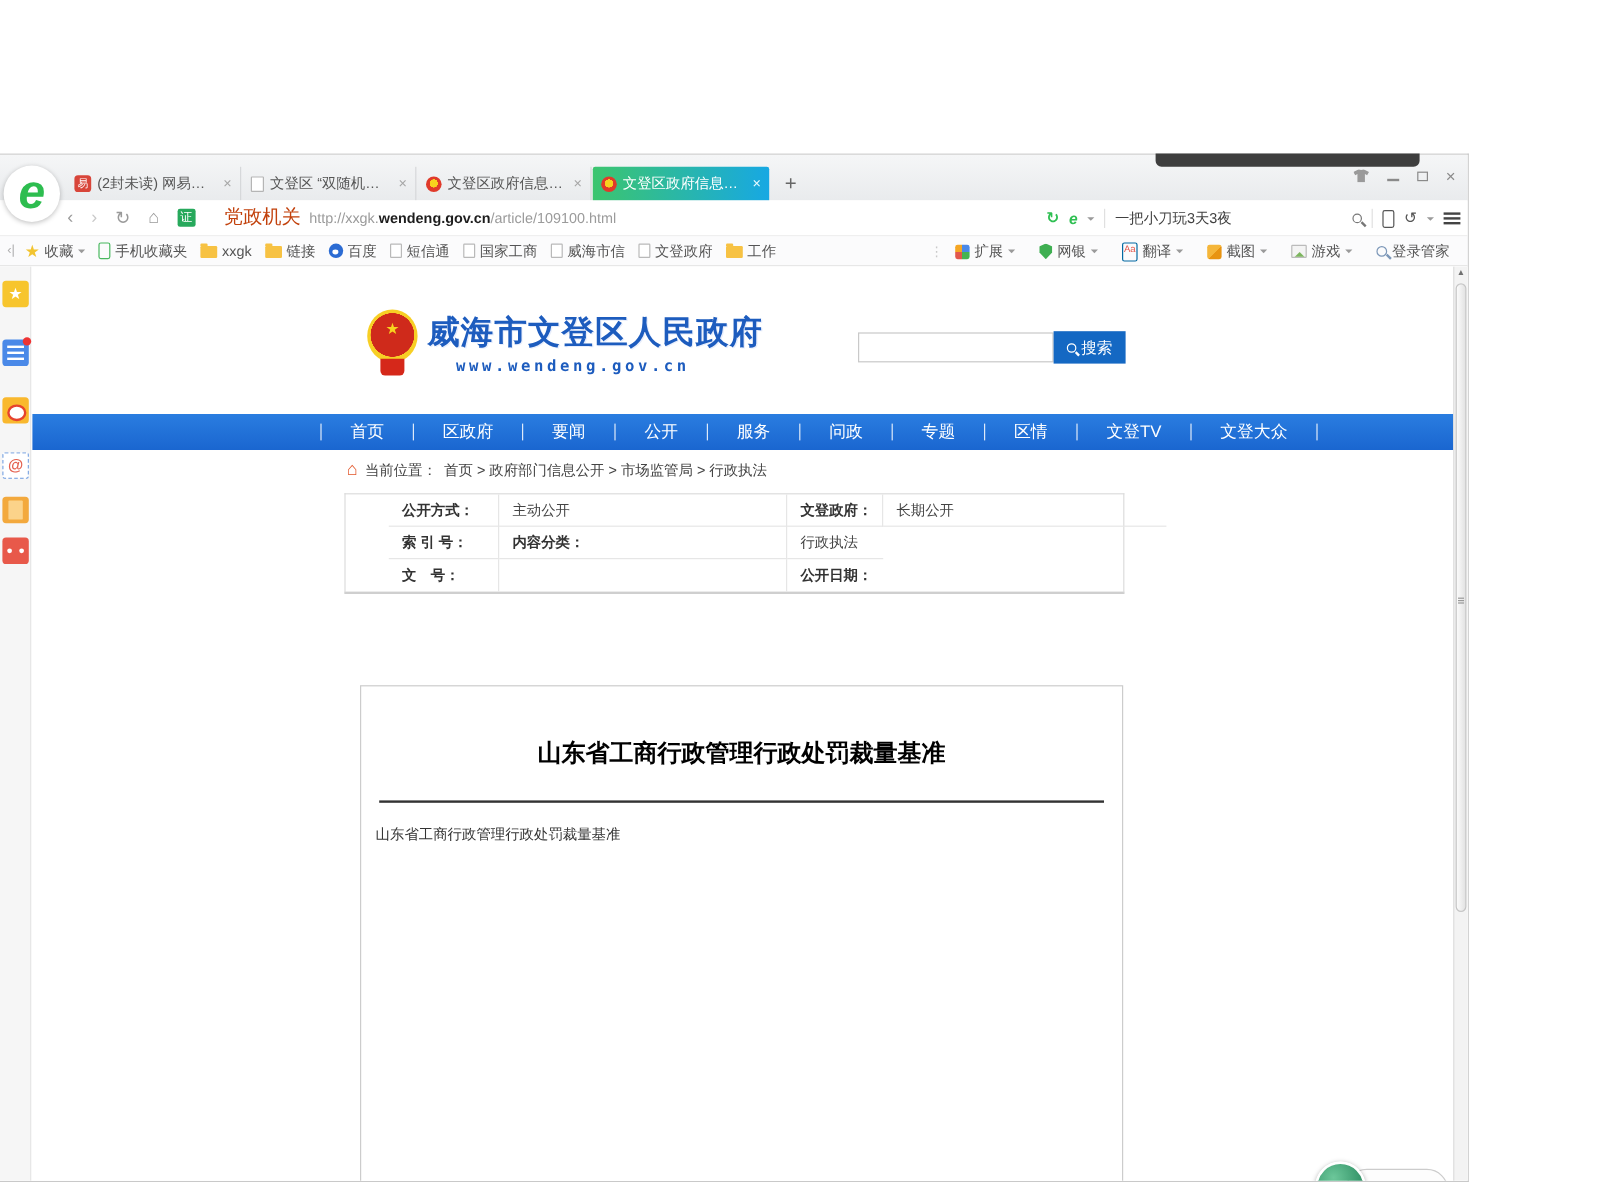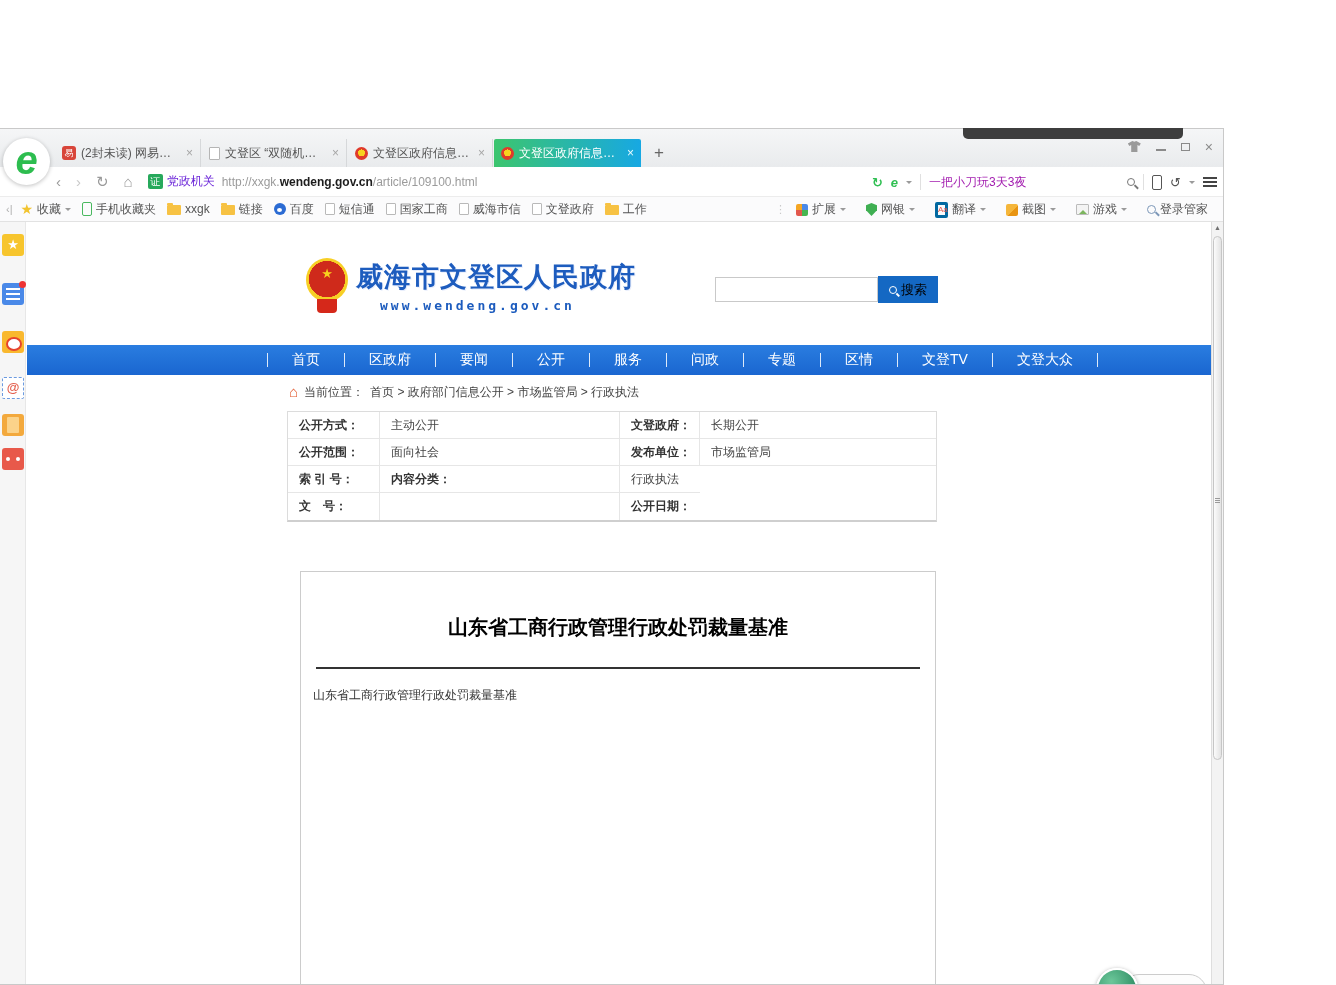--- a/index.html
+++ b/index.html
@@ -30,29 +30,29 @@
   .wc-skin { width:13px; height:11px; background:#9a9a9a; clip-path:polygon(35% 0,50% 6%,65% 0,100% 22%,88% 45%,74% 36%,74% 100%,26% 100%,26% 36%,12% 45%,0 22%); }
   .wc-min { width:10px; height:2px; background:#8a8a8a; margin-top:6px; }
   .wc-max { width:9px; height:8px; border:1px solid #8a8a8a; }
   .wc-close { color:#8a8a8a; font-size:14px; line-height:10px; }
 
   .toolbar { position:relative; height:30px; background:#fff; border-bottom:1px solid #ececec; display:flex; align-items:center; padding-left:56px; }
   .navg { color:#9a9a9a; font-size:15px; margin-right:15px; }
   .navg.dis { color:#c9c9c9; }
   .sitebadge { display:flex; align-items:center; gap:4px; margin-right:7px; }
   .badge-sq { width:15px; height:15px; background:#27a95c; border-radius:2px; color:#fff; font-size:10px; line-height:15px; text-align:center; }
-  .badge-tx { font-size:12px; color:#6d28d9; }
+  .badge-tx { font-size:16px; color:#c2410c;margin-left:20px; }
   .urltx { font-size:12px; color:#9b9b9b; }
   .urltx b { color:#1d1d1d; }
   .tool-right { position:absolute; right:6px; top:0; height:30px; display:flex; align-items:center; gap:8px; }
   .g-refresh { color:#2fbf52; font-size:13px; font-weight:bold; }
   .g-e { color:#2fbf52; font-size:13px; font-weight:bold; font-style:italic; }
   .caret { width:0; height:0; border:3px solid transparent; border-top-color:#9a9a9a; margin-top:3px; }
   .vdiv { width:1px; height:16px; background:#e0e0e0; }
-  .omnibox { width:190px; border:none; outline:none; font-size:12px; color:#a21caf; font-family:inherit; }
+  .omnibox { width:190px; border:none; outline:none; font-size:12px; color:#404040; font-family:inherit; }
   .magnifier { position:relative; width:8px; height:8px; border:1.5px solid #777; border-radius:50%; }
   .magnifier::after { content:""; position:absolute; left:6px; top:7px; width:5px; height:1.5px; background:#777; transform:rotate(45deg); }
   .ic-phone { width:10px; height:15px; border:1.5px solid #555; border-radius:2px; }
   .undo { color:#555; font-size:13px; }
   .hamb { width:14px; height:10px; border-top:2px solid #444; border-bottom:2px solid #444; position:relative; }
   .hamb::after { content:""; position:absolute; left:0; top:2px; width:14px; height:2px; background:#444; }
 
   .bookmarks { position:relative; height:25px; background:#fbfbfc; border-bottom:1px solid #e2e2e2; display:flex; align-items:center; padding:0 6px; font-size:12px; color:#555; }
   .bm { display:flex; align-items:center; gap:4px; margin-right:11px; white-space:nowrap; }
   .collapse { color:#b0b0b0; margin-right:8px; font-size:11px; }
@@ -60,21 +60,21 @@
   .ic-phone-g { width:10px; height:14px; border:1.5px solid #49b85f; border-radius:2px; }
   .ic-folder { position:relative; width:14px; height:10px; background:#f7c243; border-radius:1px; margin-top:2px; }
   .ic-folder::before { content:""; position:absolute; left:0; top:-2px; width:6px; height:2px; background:#f7c243; border-radius:1px 1px 0 0; }
   .ic-paw { position:relative; width:12px; height:12px; background:#2b6bd3; border-radius:50%; }
   .ic-paw::after { content:""; position:absolute; left:3.5px; top:5px; width:5px; height:4px; background:#fff; border-radius:50%; }
   .ic-page { width:10px; height:12px; background:#fff; border:1px solid #b9b9b9; border-radius:1px; }
   .bm-right { position:absolute; right:4px; top:0; height:25px; display:flex; align-items:center; gap:9px; }
   .dots { color:#c9c9c9; font-size:11px; letter-spacing:1px; }
   .ic-ext { width:12px; height:12px; border-radius:2px; background:conic-gradient(#4a89e8 0 25%, #46b450 0 50%, #e2574c 0 75%, #f5a623 0); }
   .ic-shield { width:11px; height:13px; background:#3faf52; clip-path:polygon(50% 0,100% 18%,100% 55%,50% 100%,0 55%,0 18%); }
-  .ic-aa { width:13px; height:16px; border:3px solid #0369a1; border-radius:2px; color:#e2574c; font-size:8px; line-height:10px; text-align:center; }
+  .ic-aa { width:13px; height:16px; border:1px solid #0369a1; border-radius:2px; color:#e2574c; font-size:8px; line-height:10px; text-align:center; }
   .ic-snip { width:12px; height:12px; border-radius:2px; background:linear-gradient(135deg,#f5b63a 0 55%, #e89412 55% 100%); }
   .ic-pic { position:relative; width:13px; height:11px; border:1px solid #bbb; border-radius:1px; background:#f4f4f4; overflow:hidden; }
   .ic-pic::after { content:""; position:absolute; left:1px; bottom:-1px; width:0; height:0; border:5px solid transparent; border-bottom-color:#7cb55e; }
   .ic-key { width:9px; height:9px; border:1.5px solid #7c97b8; border-radius:50%; position:relative; }
   .ic-key::after { content:""; position:absolute; left:7px; top:7px; width:5px; height:1.5px; background:#7c97b8; transform:rotate(45deg); }
 
   
   .content { position:relative; height:762px; background:#fff; overflow:hidden; }
   .side-rail { position:absolute; left:0; top:0; width:26px; height:100%; background:#f6f6f6; border-right:1px solid #e7e7e7; z-index:5; }
   .rail-ic { position:absolute; left:2px; width:22px; height:22px; border-radius:3px; }
@@ -93,32 +93,32 @@
   .viewport { position:absolute; left:27px; top:0; width:1185px; height:100%; background:#fff; }
 
   .emblem { position:absolute; left:279px; top:36px; width:42px; height:56px; }
   .emblem .disc { position:absolute; left:0; top:0; width:42px; height:44px; border-radius:50%;
       background:radial-gradient(circle at 50% 48%, #cf2a1b 0 58%, #f7cf25 59% 78%, #e03a2a 79% 100%); }
   .emblem .star { position:absolute; left:0; top:8px; width:42px; text-align:center; color:#f7d21e; font-size:13px; }
   .emblem .ribbon { position:absolute; left:11px; top:41px; width:20px; height:14px; background:#d5281a; border-radius:0 0 4px 4px; }
   .sitename { position:absolute; left:329px; top:37px; font-size:27px; font-weight:bold; color:#1d5cbe; letter-spacing:1px; text-shadow:1px 1px 0 #e8eefc; }
   .sitedomain { position:absolute; left:353px; top:76px; font-size:13px; font-weight:bold; color:#1d5cbe; letter-spacing:3px; font-family:"DejaVu Sans Mono","Liberation Mono",monospace; }
   .hsearch-in { position:absolute; left:688px; top:55px; width:163px; height:25px; border:1px solid #c9c9c9; outline:none; font-size:12px; padding:0 6px; }
-  .hsearch-btn { position:absolute; left:851px; top:54px; width:60px; height:27px; background:#1468c3; color:#000000; border:none; font-size:13px; display:flex; align-items:center; justify-content:center; gap:4px; }
+  .hsearch-btn { position:absolute; left:851px; top:54px; width:60px; height:27px; background:#1468c3; color:#ffffff; border:none; font-size:13px; display:flex; align-items:center; justify-content:center; gap:4px; }
   .hsearch-btn .magw { width:8px; height:8px; border:1.5px solid #fff; border-radius:50%; position:relative; }
   .hsearch-btn .magw::after { content:""; position:absolute; left:6px; top:7px; width:4px; height:1.5px; background:#fff; transform:rotate(45deg); }
 
   .bluenav { position:absolute; left:0; top:123px; width:100%; height:30px; background:linear-gradient(180deg,#2a7de0,#1a66d0); display:flex; align-items:center; padding-left:240px; }
   .pipe { width:1px; height:14px; background:rgba(255,255,255,.85); }
   .navitem { color:#fff; font-size:14px; padding:0 24px; white-space:nowrap; }
 
   .breadcrumb { position:absolute; left:0; top:156px; width:100%; height:28px; display:flex; align-items:center; padding-left:262px; font-size:12px; color:#444; gap:6px; }
   .bc-home { color:#e2572b; font-size:15px; line-height:14px; }
 
-  .infotable { position:absolute; left:260px; top:189px; width:650px; border:1px solid #dcdcdc; border-bottom:2px solid #cfcfcf; background:#fff; font-size:12px; color:#444; }
+  .infotable { position:absolute; left:260px; top:189px; width:650px; border:1px solid #dcdcdc; border-bottom:2px solid #cfcfcf; background:#fff; font-size:12px; color:#444;padding-left:36px; }
   .irow { display:grid; grid-template-columns:92px 240px 80px 236px; height:27px; line-height:26px; }
   .irow.span { grid-template-columns:92px 556px; }
   .irow > div { border-bottom:1px solid #e6e6e6; border-right:1px solid #e6e6e6; padding-left:11px; overflow:hidden; white-space:nowrap; }
   .irow:last-child > div { border-bottom:none; }
   .irow > div:last-child { border-right:none; }
   .ilabel { font-weight:bold; color:#333; }
 
   .article { position:absolute; left:273px; top:349px; width:636px; height:430px; border:1px solid #ccc; background:#fff; }
   .art-title { margin-top:42px; text-align:center; font-size:20px; font-weight:bold; color:#000; }
   .art-hr { margin:26px 15px 0 15px; border-top:2px solid #333; }
@@ -336,26 +336,20 @@
         </div>
 
         <div class="infotable">
           <div class="irow">
             <div class="ilabel">公开方式：</div>
             <div>主动公开</div>
             <div class="ilabel">文登政府：</div>
             <div>长期公开</div>
           </div>
           <div class="irow">
-            <div class="ilabel">公开范围：</div>
-            <div>面向社会</div>
-            <div class="ilabel">发布单位：</div>
-            <div>市场监管局</div>
-          </div>
-          <div class="irow">
             <div class="ilabel">索 引 号：</div>
             <div class="ilabel">内容分类：</div>
             <div>行政执法</div>
           </div>
           <div class="irow">
             <div class="ilabel">文　号：</div>
             <div></div>
             <div class="ilabel">公开日期：</div>
           </div>
         </div>

